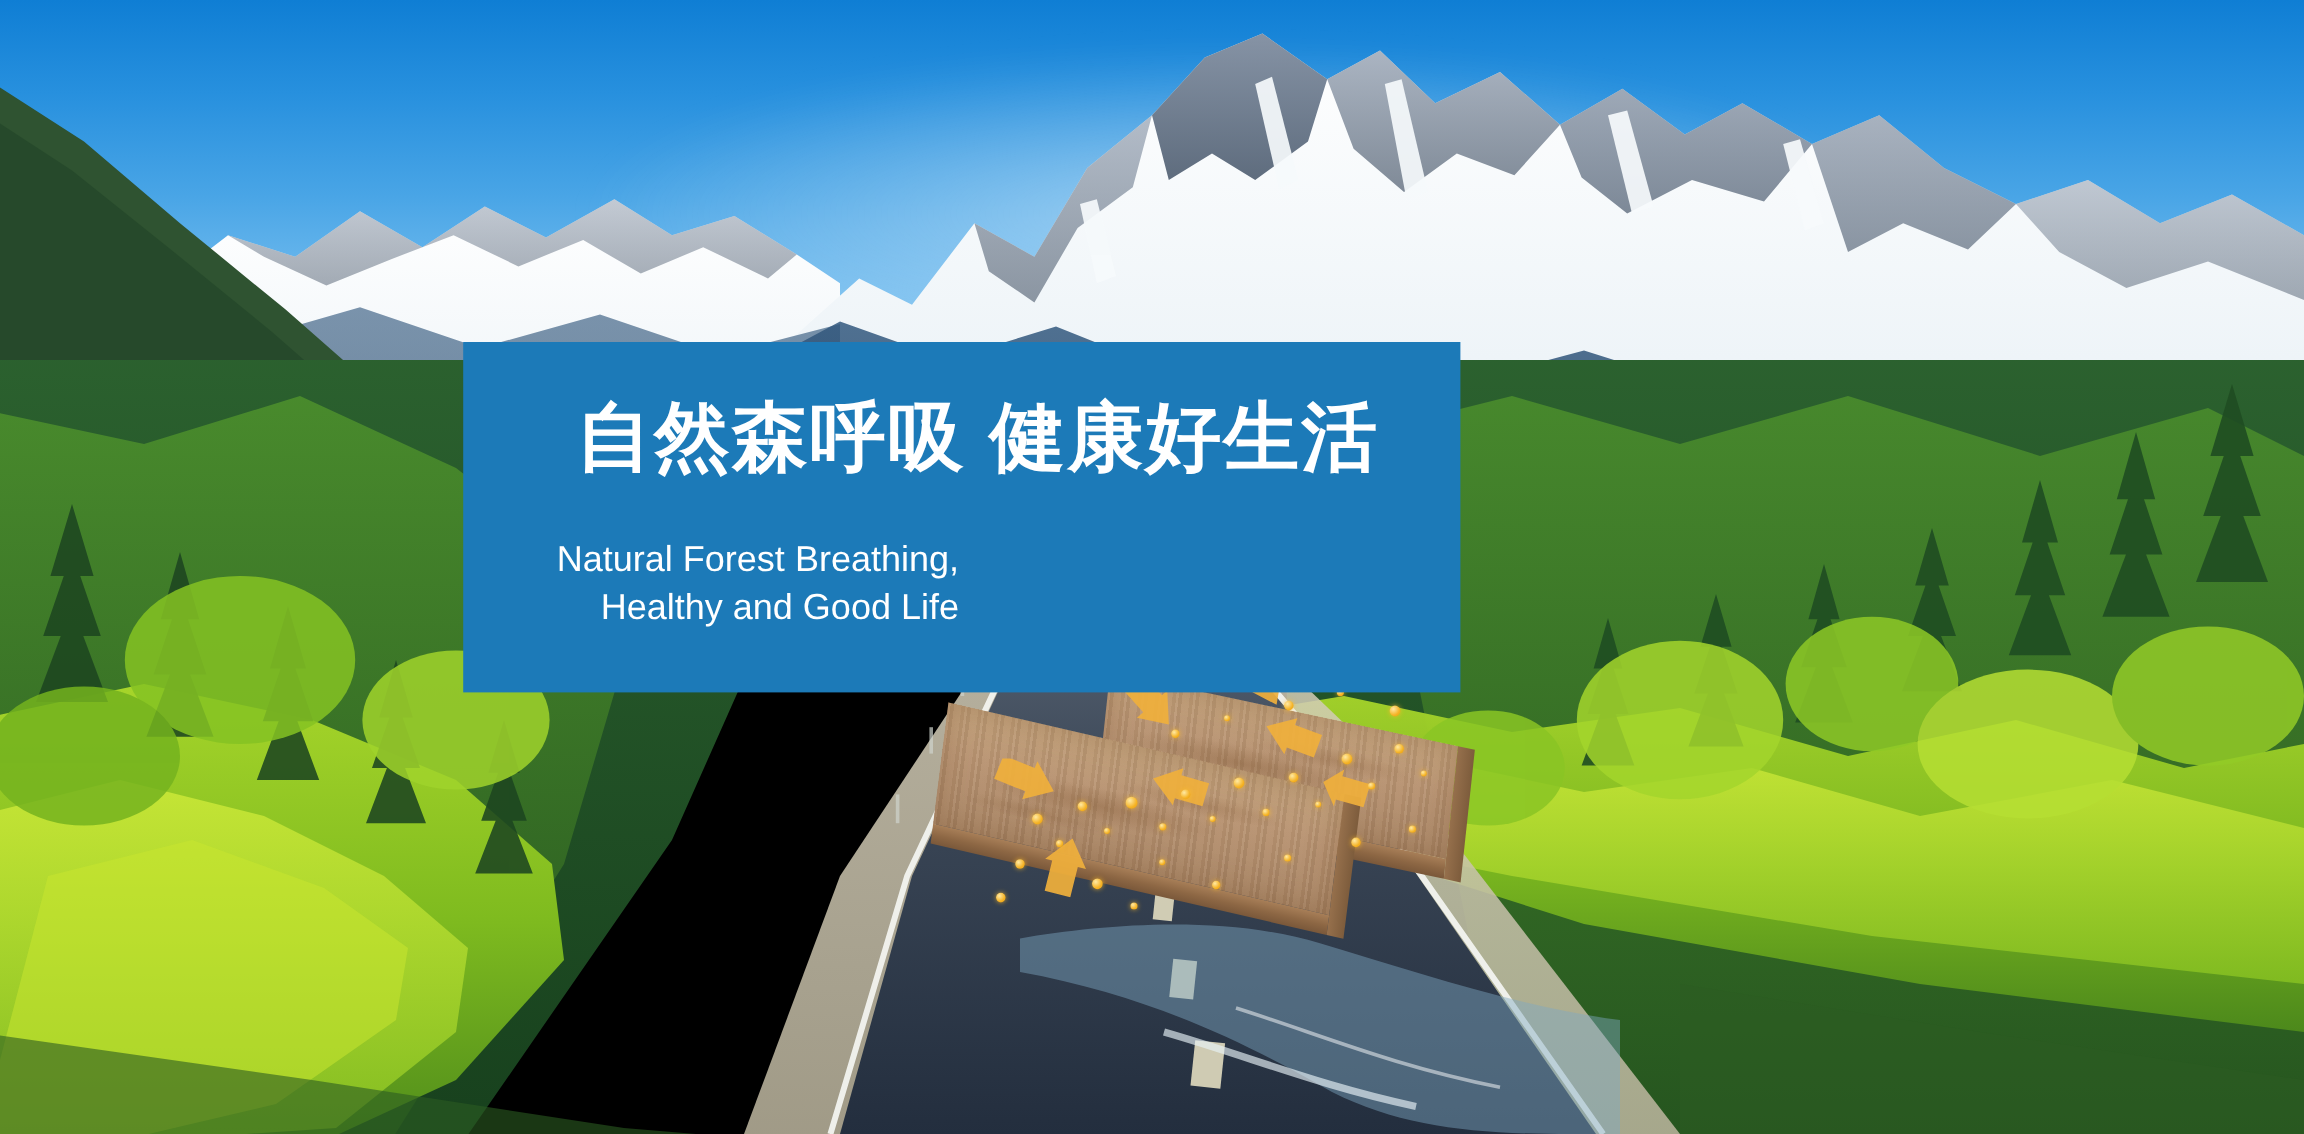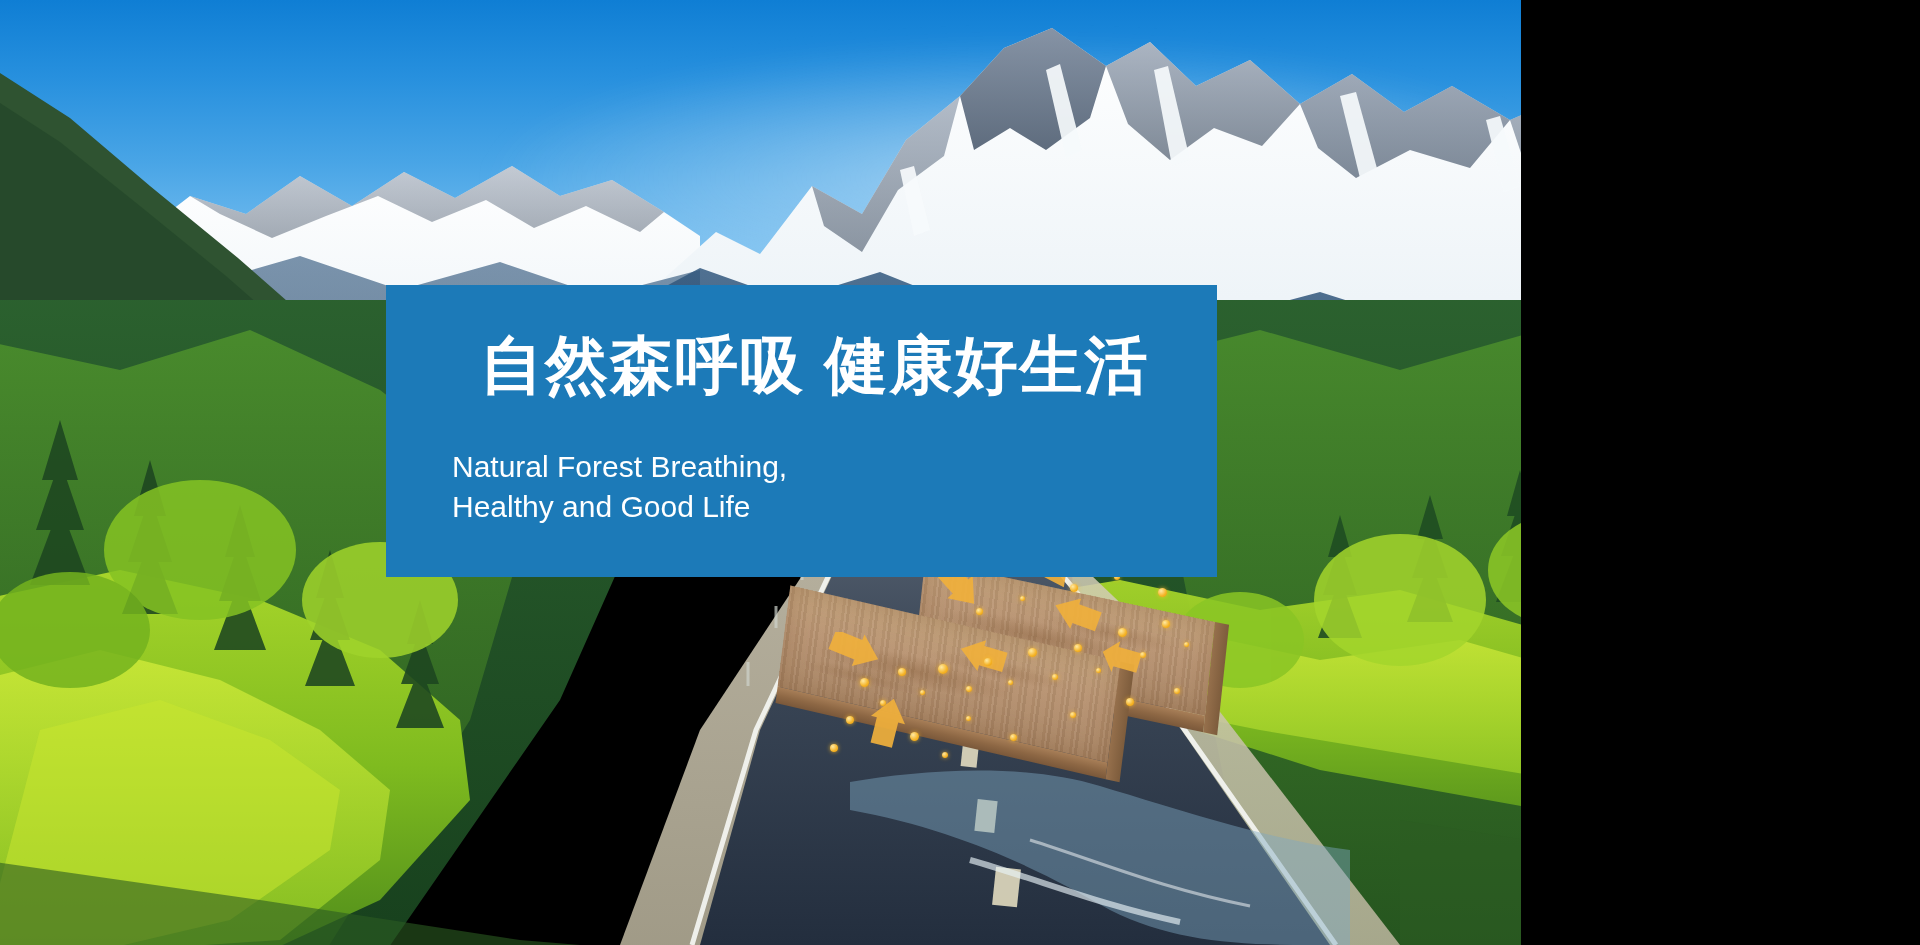--- a/index.html
+++ b/index.html
@@ -3,24 +3,25 @@
 <meta charset="utf-8">
 <title>Banner</title>
 <style>
   html, body {
     margin: 0;
     padding: 0;
     background: #000;
   }
   #stage {
     position: relative;
-    width: 1521px;
+    width: 1920px;
     height: 945px;
     overflow: hidden;
     font-family: "Liberation Sans", "DejaVu Sans", sans-serif;
+    text-align: right;
   }
 
   
   .sky {
     position: absolute;
     left: 0; top: 0; width: 1920px; height: 430px;
     background: linear-gradient(180deg,
         #0f7ed4 0%,
         #2790de 18%,
         #49a5e6 38%,
@@ -80,21 +81,21 @@
     left: 94px; top: 45px;
     font-size: 63px;
     line-height: 1.12;
     font-weight: 700;
     color: #ffffff;
     letter-spacing: 2px;
     white-space: nowrap;
   }
   .panel .en {
     position: absolute;
-    left: 66px; top: 162px;
+    left: 78px; top: 162px;
     font-size: 30px;
     line-height: 1.33;
     font-weight: 400;
     color: #ffffff;
     white-space: pre-line;
   }
 
   
   .planks {
     position: absolute;

